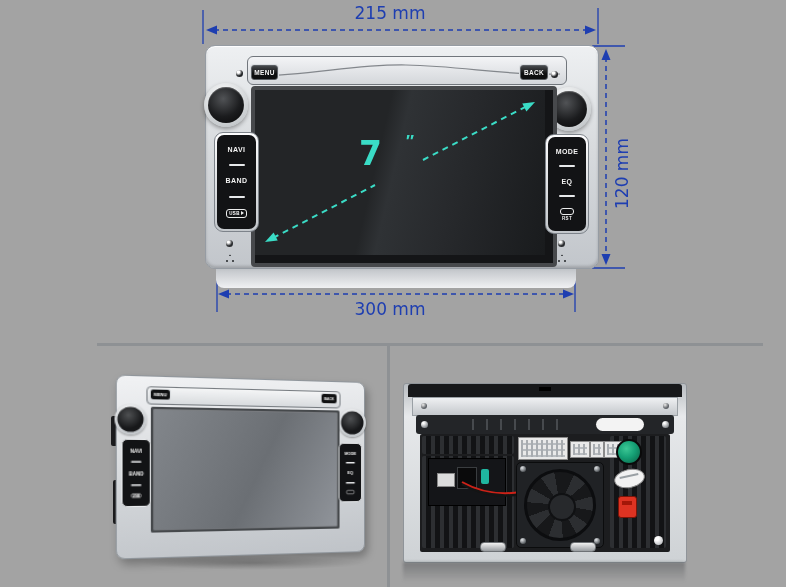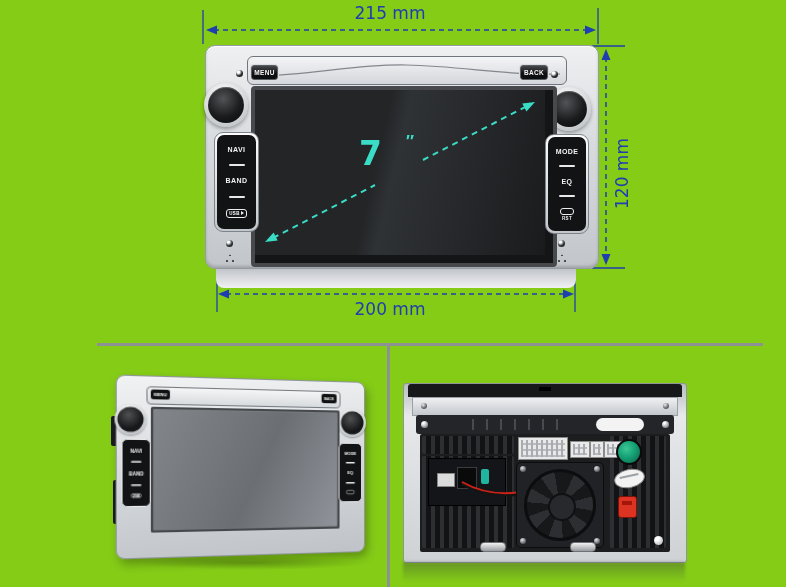--- a/index.html
+++ b/index.html
@@ -1,16 +1,16 @@
 <!DOCTYPE html>
 <html style="--dimension-blue: #1e3eb1; --arrow-cyan: #3adcc6; --divider-gray: #8e9194; --faceplate-silver: #d9dcdf; --screen-dark: #222426; --perspective-screen-gray: #7d8186; --antenna-green: #15a075; --fuse-red: #dd3322;"><head>
 <meta charset="utf-8">
 <style>
   html,body{margin:0;padding:0;background:#fff;}
-  .canvas{position:relative;width:786px;height:587px;background:#84cc16;overflow:hidden;
+  .canvas{position:relative;width:786px;height:587px;background:#a3a3a3;overflow:hidden;
           font-family:"Liberation Sans", sans-serif;}
   
   .dim-label{position:absolute;color:var(--dimension-blue,#1e3eb1);
              font-family:"DejaVu Sans", sans-serif;font-size:17px;}
   #dimTop{left:300px;top:3px;width:180px;text-align:center;}
   #dimBottom{left:300px;top:299px;width:180px;text-align:center;}
   #dimRight{left:612px;top:117px;height:92px;writing-mode:vertical-rl;
             transform:rotate(180deg);display:flex;align-items:center;}
   .dim-svg{position:absolute;left:0;top:0;pointer-events:none;}
   
@@ -184,21 +184,21 @@
       <line x1="217" y1="272" x2="217" y2="312" stroke-width="1.3"></line>
       <line x1="575" y1="272" x2="575" y2="312" stroke-width="1.3"></line>
       <line x1="226" y1="294" x2="566" y2="294" stroke-width="1.5" stroke-dasharray="5 4"></line>
       <polygon points="0,0 -11,-4.5 -11,4.5" transform="translate(218,294) rotate(180)" stroke="none"></polygon>
       <polygon points="0,0 -11,-4.5 -11,4.5" transform="translate(574,294)" stroke="none"></polygon>
     </g>
   </svg>
 
   <div id="dimTop" class="dim-label">215 mm</div>
   <div id="dimRight" class="dim-label">120 mm</div>
-  <div id="dimBottom" class="dim-label">200 mm</div>
+  <div id="dimBottom" class="dim-label">300 mm</div>
 
   <div class="tray"></div>
 
   <div class="faceplate">
     <div class="cd-slot">
       <svg width="316" height="25" viewBox="0 0 316 25">
         <path d="M4,19 C64,19 104,7 158,8 C216,9 258,19 312,17" fill="none" stroke="#83878c" stroke-width="1.2"></path>
       </svg>
     </div>
     <div class="face-btn" style="left:45px;top:19px;width:25px;height:13px;">MENU</div>

